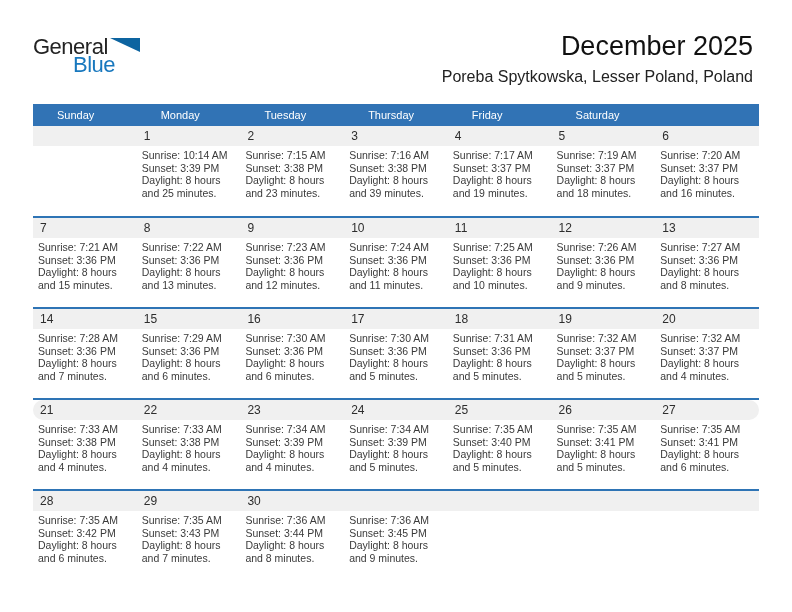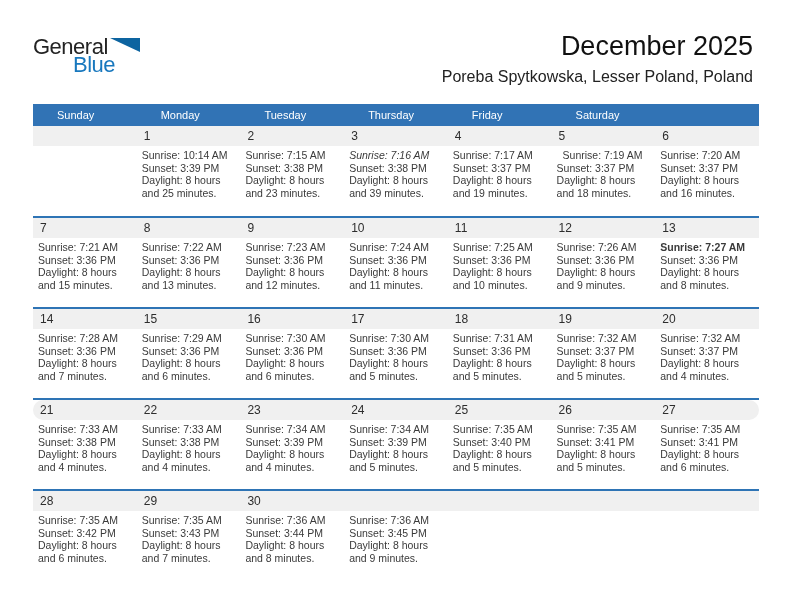--- a/index.html
+++ b/index.html
@@ -121,33 +121,33 @@
               <div class="cell-line" style="color: rgb(58, 58, 58);">Daylight: 8 hours</div>
               <div class="cell-line" style="color: rgb(58, 58, 58);">and 25 minutes.</div>
             </div>
             <div class="day-cell">
               <div class="cell-line" style="color: rgb(58, 58, 58);">Sunrise: 7:15 AM</div>
               <div class="cell-line" style="color: rgb(58, 58, 58);">Sunset: 3:38 PM</div>
               <div class="cell-line" style="color: rgb(58, 58, 58);">Daylight: 8 hours</div>
               <div class="cell-line" style="color: rgb(58, 58, 58);">and 23 minutes.</div>
             </div>
             <div class="day-cell">
-              <div class="cell-line" style="color: rgb(58, 58, 58); font-style: italic;">Sunrise: 7:16 AM</div>
+              <div class="cell-line" style="color: rgb(58, 58, 58);">Sunrise: 7:16 AM</div>
               <div class="cell-line" style="color: rgb(58, 58, 58);">Sunset: 3:38 PM</div>
               <div class="cell-line" style="color: rgb(58, 58, 58);">Daylight: 8 hours</div>
               <div class="cell-line" style="color: rgb(58, 58, 58);">and 39 minutes.</div>
             </div>
             <div class="day-cell">
               <div class="cell-line" style="color: rgb(58, 58, 58);">Sunrise: 7:17 AM</div>
               <div class="cell-line" style="color: rgb(58, 58, 58);">Sunset: 3:37 PM</div>
               <div class="cell-line" style="color: rgb(58, 58, 58);">Daylight: 8 hours</div>
               <div class="cell-line" style="color: rgb(58, 58, 58);">and 19 minutes.</div>
             </div>
             <div class="day-cell">
-              <div class="cell-line" style="color: rgb(58, 58, 58); margin-left: 6px;">Sunrise: 7:19 AM</div>
+              <div class="cell-line" style="color: rgb(58, 58, 58);">Sunrise: 7:19 AM</div>
               <div class="cell-line" style="color: rgb(58, 58, 58);">Sunset: 3:37 PM</div>
               <div class="cell-line" style="color: rgb(58, 58, 58);">Daylight: 8 hours</div>
               <div class="cell-line" style="color: rgb(58, 58, 58);">and 18 minutes.</div>
             </div>
             <div class="day-cell">
               <div class="cell-line" style="color: rgb(58, 58, 58);">Sunrise: 7:20 AM</div>
               <div class="cell-line" style="color: rgb(58, 58, 58);">Sunset: 3:37 PM</div>
               <div class="cell-line" style="color: rgb(58, 58, 58);">Daylight: 8 hours</div>
               <div class="cell-line" style="color: rgb(58, 58, 58);">and 16 minutes.</div>
             </div>
@@ -194,21 +194,21 @@
               <div class="cell-line" style="color: rgb(58, 58, 58);">Daylight: 8 hours</div>
               <div class="cell-line" style="color: rgb(58, 58, 58);">and 10 minutes.</div>
             </div>
             <div class="day-cell">
               <div class="cell-line" style="color: rgb(58, 58, 58);">Sunrise: 7:26 AM</div>
               <div class="cell-line" style="color: rgb(58, 58, 58);">Sunset: 3:36 PM</div>
               <div class="cell-line" style="color: rgb(58, 58, 58);">Daylight: 8 hours</div>
               <div class="cell-line" style="color: rgb(58, 58, 58);">and 9 minutes.</div>
             </div>
             <div class="day-cell">
-              <div class="cell-line" style="color: rgb(58, 58, 58); font-weight: bold;">Sunrise: 7:27 AM</div>
+              <div class="cell-line" style="color: rgb(58, 58, 58);">Sunrise: 7:27 AM</div>
               <div class="cell-line" style="color: rgb(58, 58, 58);">Sunset: 3:36 PM</div>
               <div class="cell-line" style="color: rgb(58, 58, 58);">Daylight: 8 hours</div>
               <div class="cell-line" style="color: rgb(58, 58, 58);">and 8 minutes.</div>
             </div>
           </div>
         </div>
         <div class="week bordered" style="border-top-color: rgb(46, 116, 181);">
           <div class="band" style="background: rgb(240, 240, 240);">
             <div class="day-num">14</div>
             <div class="day-num">15</div>

